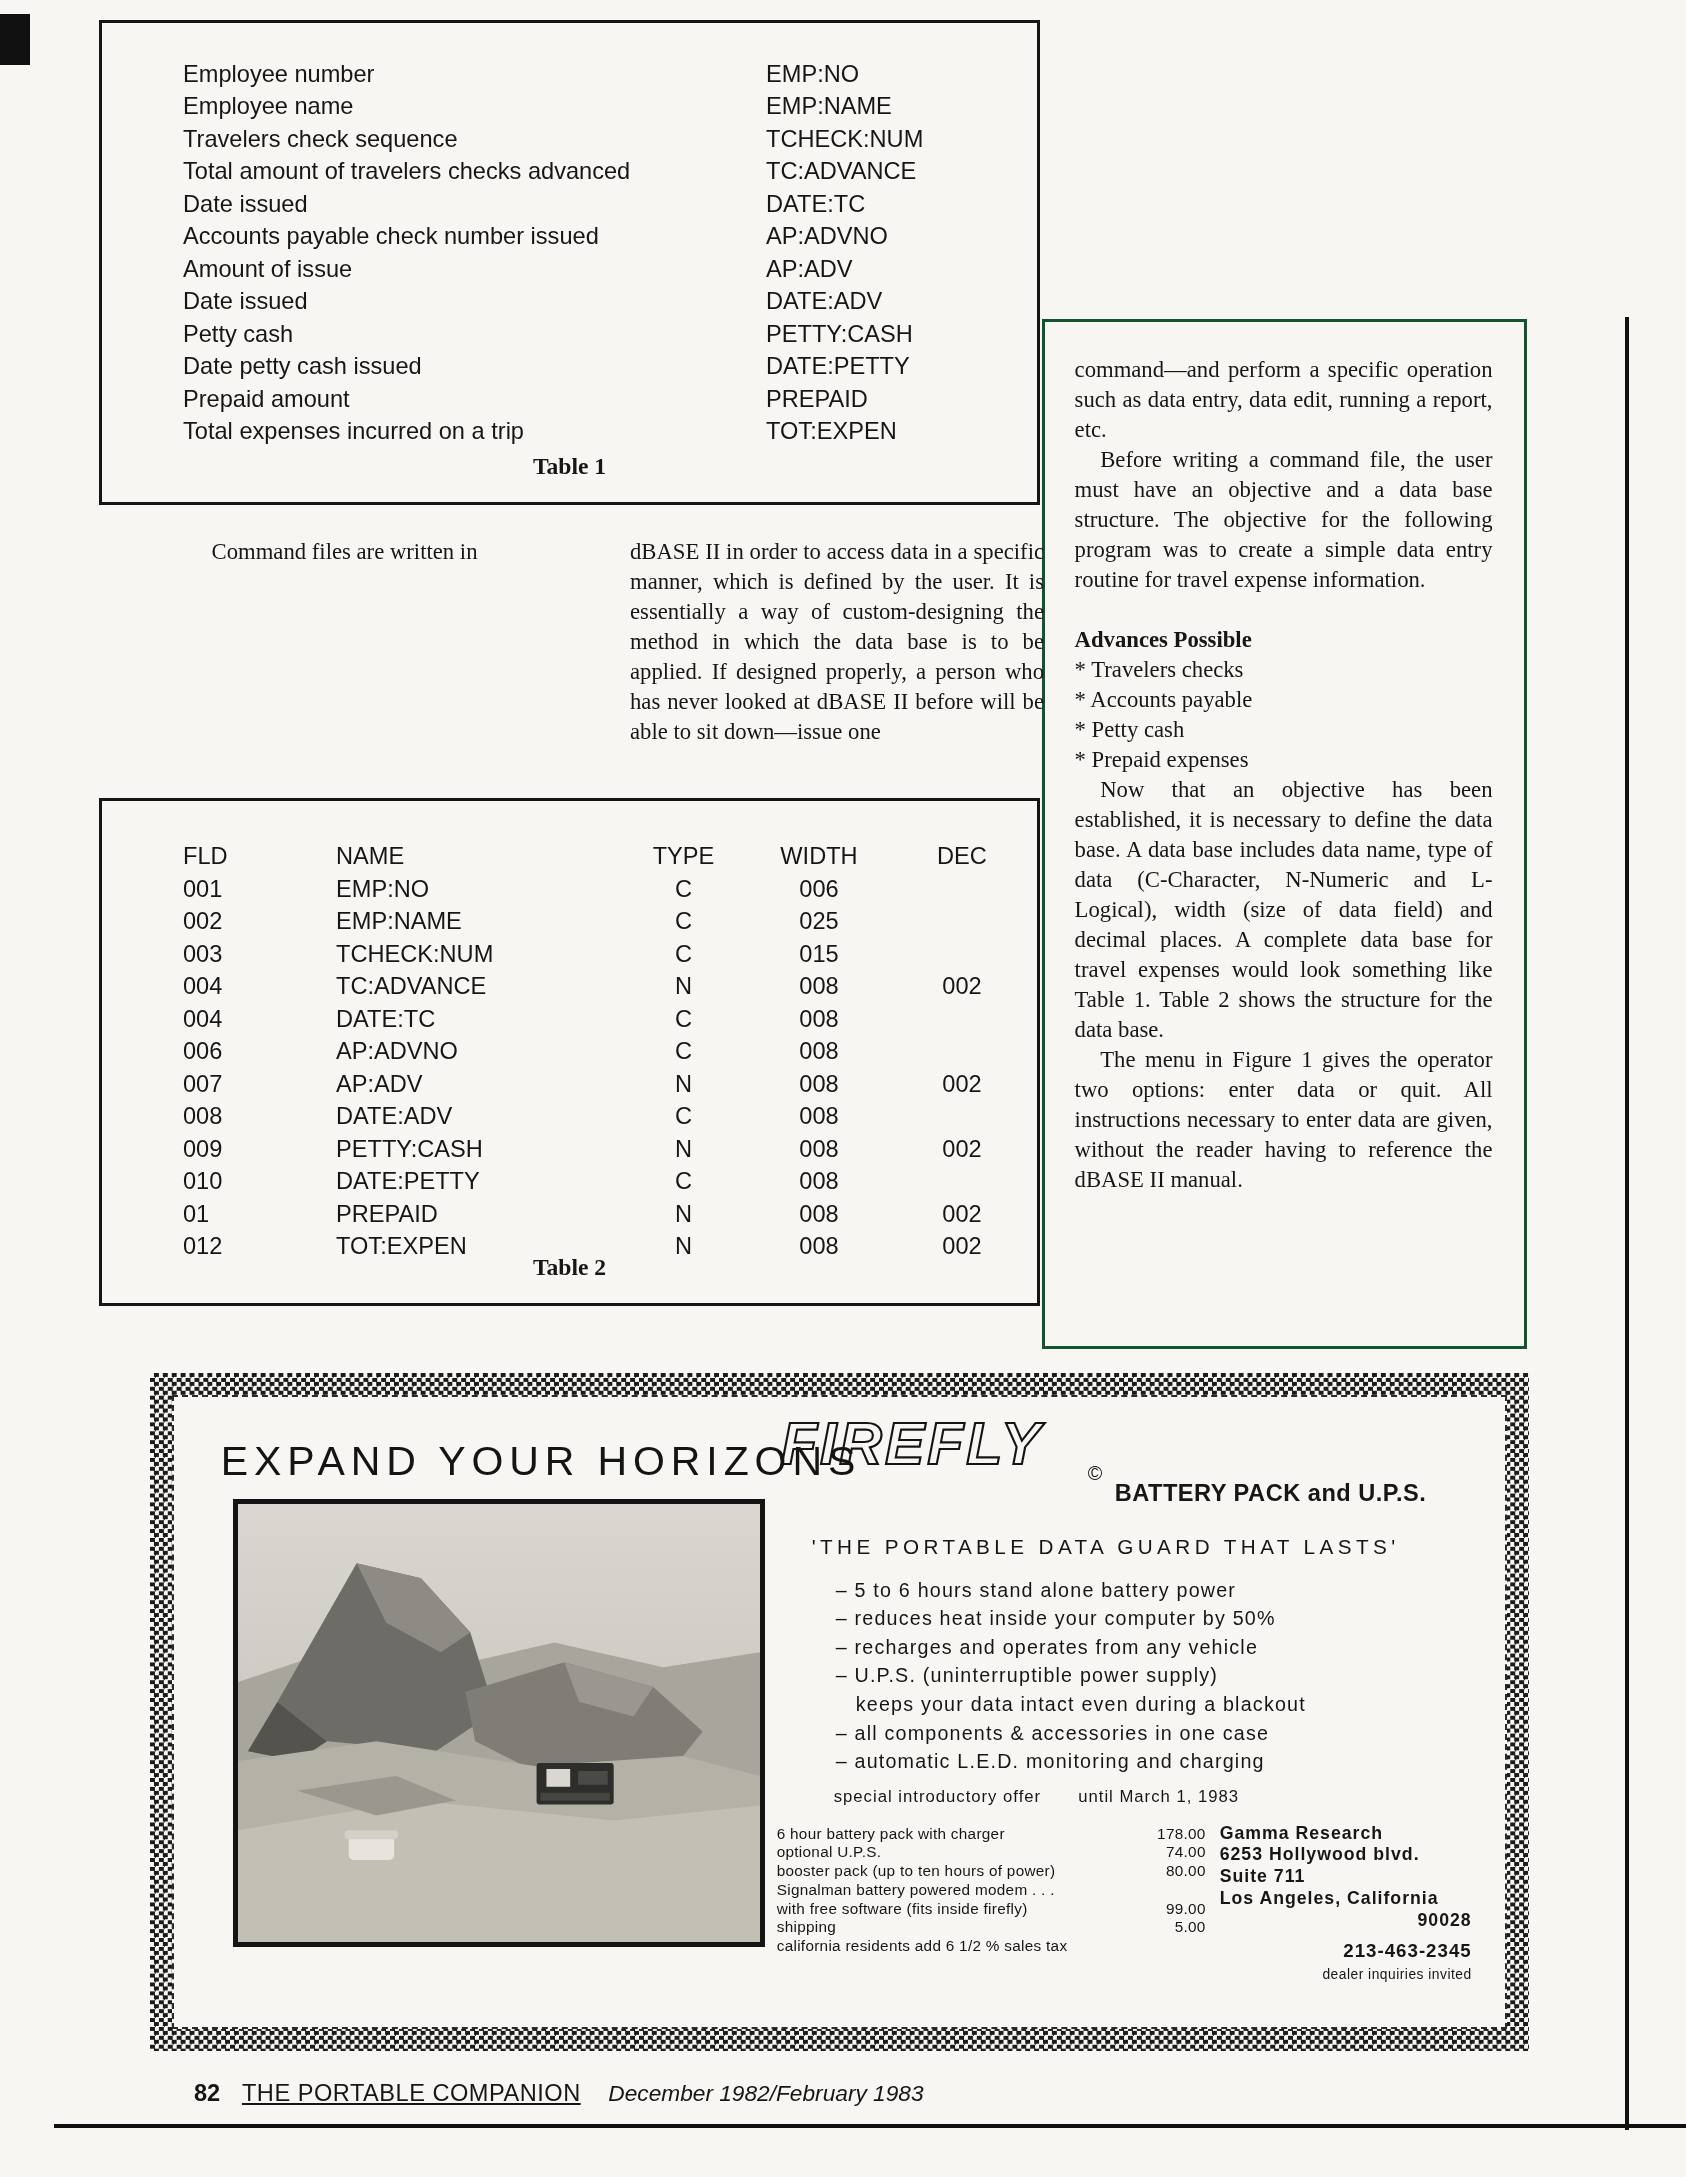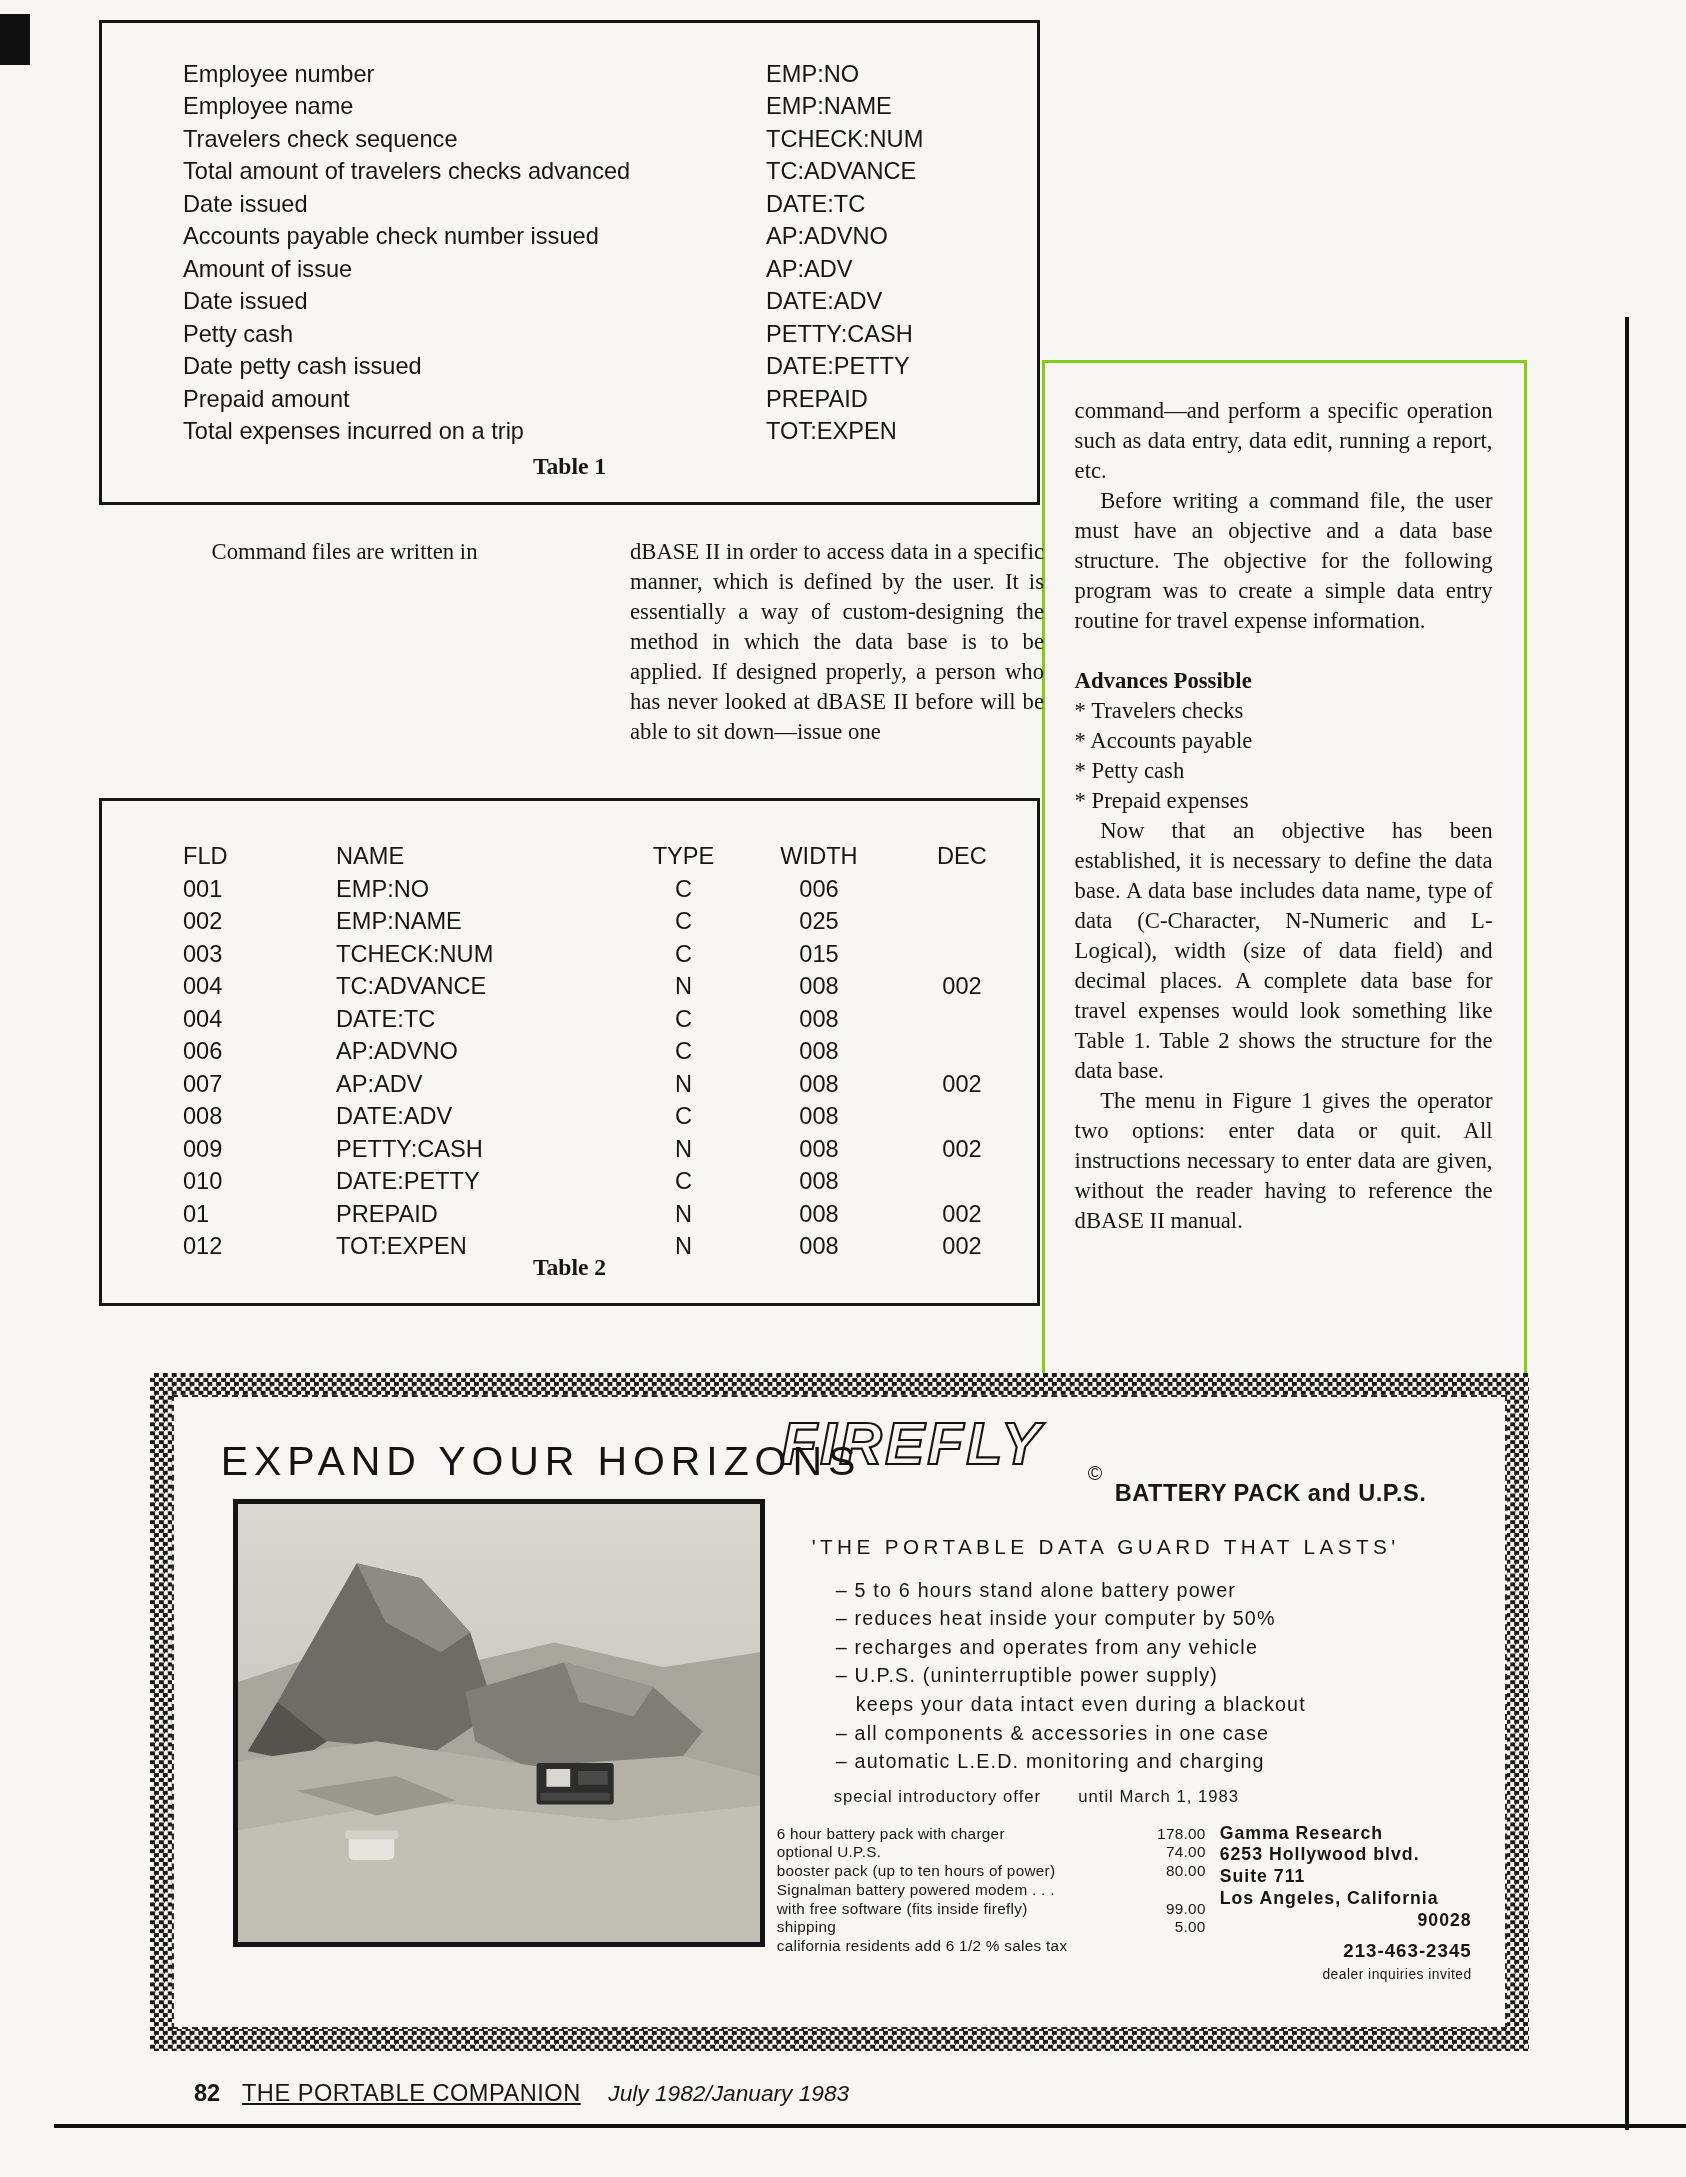--- a/index.html
+++ b/index.html
@@ -29,22 +29,22 @@
   .c-width{width:158px;text-align:center;}
   .c-dec{width:128px;text-align:center;}
 
   
   .serif{font-family:"Liberation Serif",serif;font-size:22.7px;line-height:30px;text-align:justify;}
   .serif p{margin:0;}
   .indent{text-indent:25.6px;}
   .colA{position:absolute;left:186px;top:537px;width:414px;}
   .colB{position:absolute;left:630px;top:537px;width:414px;}
 
-  .rightbox{position:absolute;left:1042px;top:319px;width:485px;height:1030px;border:3px solid #84cc16;
-            box-sizing:border-box;padding:33px 31.5px 0 29.6px;margin-top:41px;}
+  .rightbox{position:absolute;left:1042px;top:319px;width:485px;height:1030px;border:3px solid #14532d;
+            box-sizing:border-box;padding:33px 31.5px 0 29.6px;}
   .rightbox h3{font-size:22.7px;font-weight:bold;margin:29.6px 0 0 0;text-align:left;font-family:"Liberation Serif",serif;}
   .bullet{line-height:30px;text-align:left;}
   .gap{margin-top:29.6px;}
 
   
   .adbox{position:absolute;left:150px;top:1373px;width:1379px;height:678px;box-sizing:border-box;
          background-image:repeating-conic-gradient(#1b1b1b 0% 25%, #f8f6f2 25% 50%);background-size:8.9px 8.9px;}
   .adinner{position:absolute;inset:21.7px;background:#f8f6f2;border:2px dashed #2a2a2a;}
   .adheadline{position:absolute;left:47px;top:41px;font-size:41px;letter-spacing:5.9px;color:#141414;}
   .brand-svg{position:absolute;left:603px;top:5.9px;}
@@ -402,17 +402,17 @@
           </g>
         </svg>
       </div>
 
     </div>
   </section>
 
   <div class="footer">
     <span class="page-num">82</span>
     <span class="mag">THE PORTABLE COMPANION</span>
-    <span class="issue">July 1982/January 1983</span>
+    <span class="issue">December 1982/February 1983</span>
   </div>
 
 </div>
 
 
 </body></html>

